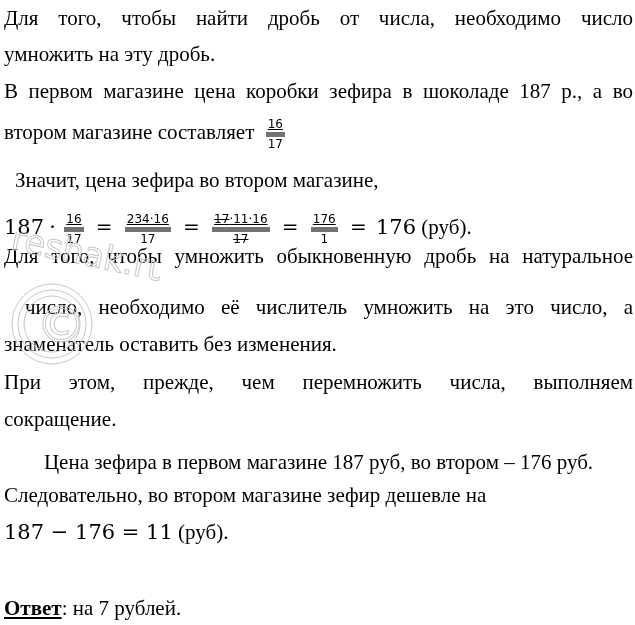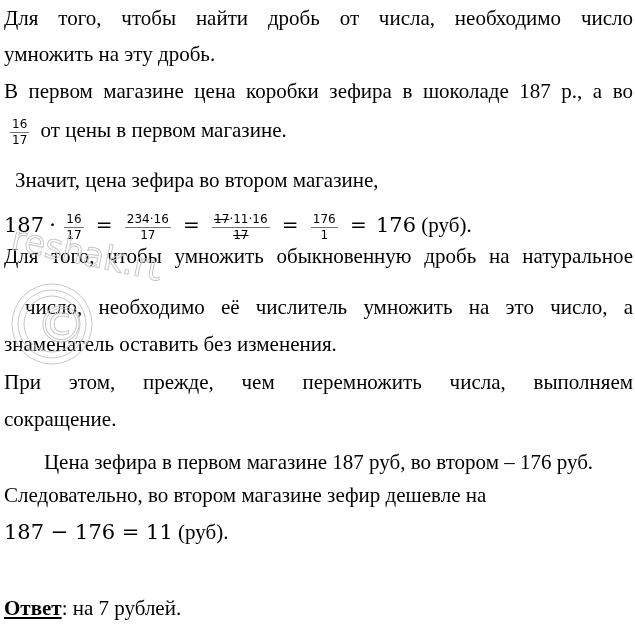--- a/index.html
+++ b/index.html
@@ -12,42 +12,42 @@
     position: absolute; left: 4px; right: 2px; white-space: nowrap;
     line-height: 24px;
   }
   .justify { text-align: justify; text-align-last: justify; }
   .math { font-family: "DejaVu Serif", serif; font-size: 21px; }
   .frac {
     display: inline-flex; flex-direction: column; align-items: center;
     vertical-align: middle; font-family: "DejaVu Sans", sans-serif;
     font-size: 12px; line-height: 15px; margin: 0 3px;
   }
-  .frac .num { padding: 0 2px; border-bottom: 1px solid #737373; }
+  .frac .num { padding: 0 2px; border-bottom: 5px solid #737373; text-decoration: underline; }
   .frac .den { padding: 0 2px; }
   .strike { text-decoration: line-through; }
   .eq { font-family: "DejaVu Serif", serif; font-size: 20px; margin: 0 4px; }
   .u { text-decoration: underline; font-weight: bold; }
   .watermark { position: absolute; left: 0; top: 232px; width: 160px; height: 140px; pointer-events: none; }
 </style>
 </head>
 <body>
 
 <div>
 
   <div class="line justify" style="top:6px;">Для того, чтобы найти дробь от числа, необходимо число</div>
   <div class="line" style="top:42px;">умножить на эту дробь.</div>
 
   <div class="line justify" style="top:79px;">В первом магазине цена коробки зефира в шоколаде 187 р., а во</div>
   <div class="line" style="top:117px;">
+    <span>втором магазине составляет</span>
     <span class="frac" style="margin:0 6px;">
       <span class="num">16</span>
       <span class="den">17</span>
     </span>
-    <span>от цены в первом магазине.</span>
   </div>
 
   <div class="line" style="top:168px;margin-left:11px;">Значит, цена зефира во втором магазине,</div>
 
   <div class="line" style="top:212px;">
     <span class="math">187</span>
     <span class="math">·</span>
     <span class="frac">
       <span class="num">16</span>
       <span class="den">17</span>

